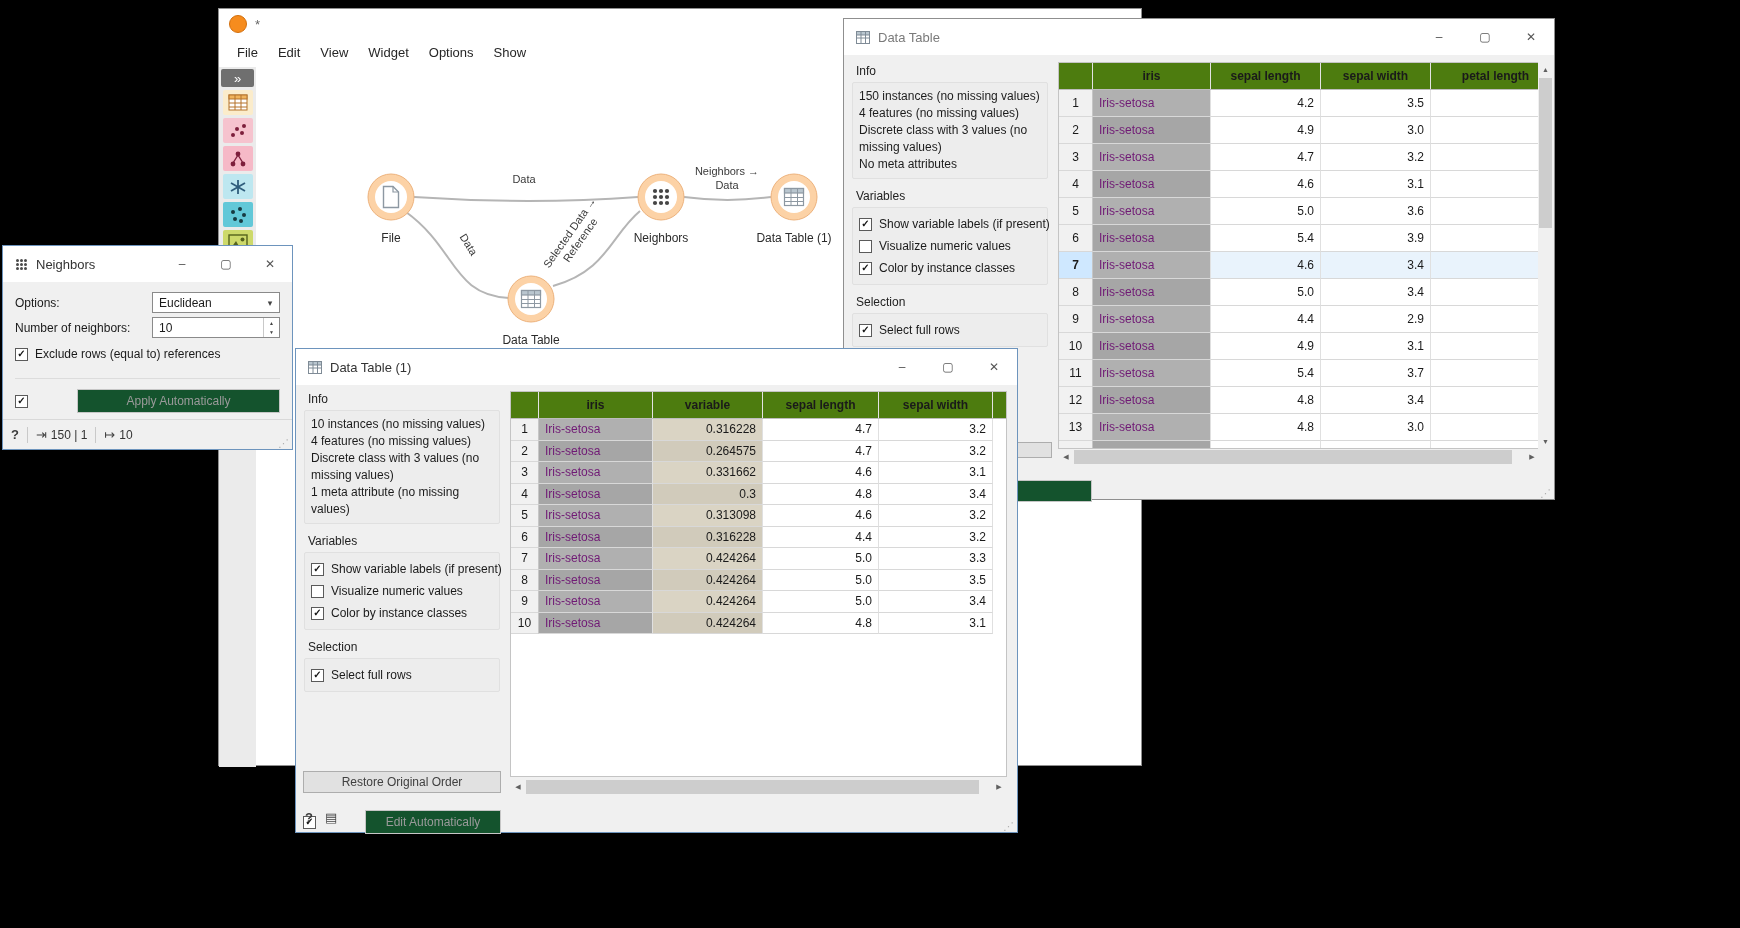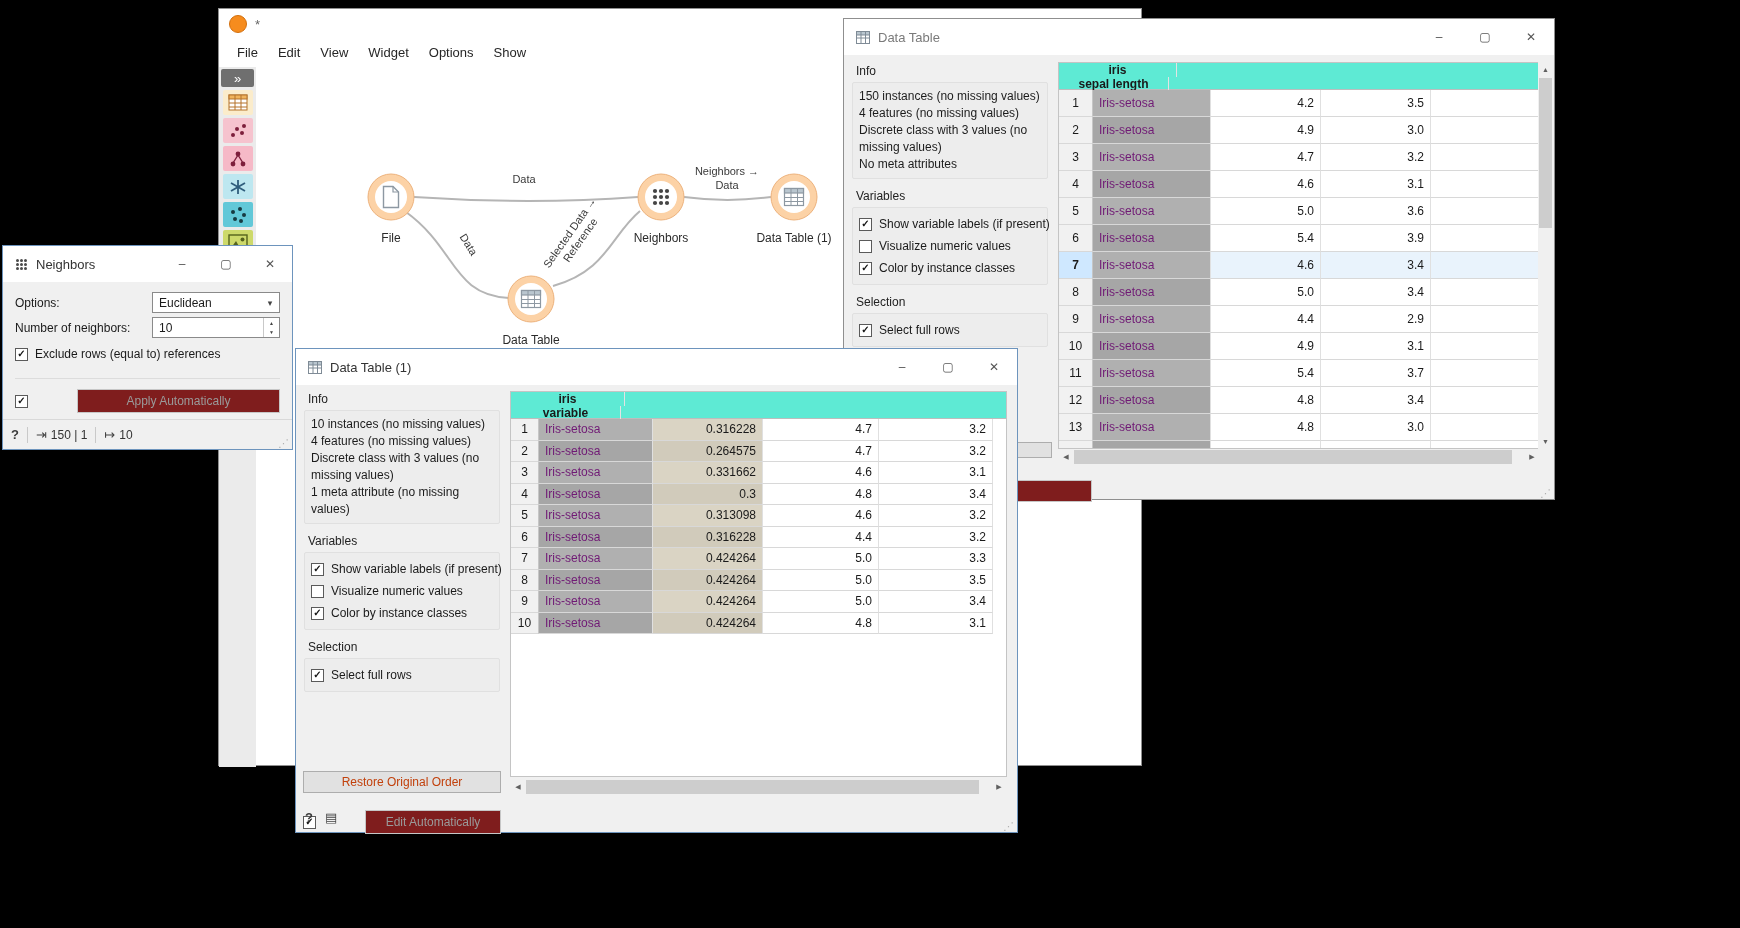--- a/index.html
+++ b/index.html
@@ -21,26 +21,26 @@
   .info-line{line-height:17px;color:#1c1c1c;}
 
   .cb-row{display:flex;align-items:center;gap:7px;height:22px;}
   .cb-box{width:13px;height:13px;background:#fff;border:1px solid #5a5a5a;flex:none;
           display:flex;align-items:center;justify-content:center;box-sizing:border-box;}
   .cb-glyph{font-size:10px;font-weight:bold;line-height:1;color:#111;}
   .cb-row:not(.checked) .cb-glyph{visibility:hidden;}
   .cb-label{white-space:nowrap;}
 
   .btn{background:#e1e1e1;border:1px solid #adadad;display:flex;align-items:center;
-       justify-content:center;font-size:12px;color:#c2410c;box-sizing:border-box;}
-  .btn.disabled{background:#7f1d1d;border-color:#c6c6c6;color:#9a9a9a;margin-left:40px;}
+       justify-content:center;font-size:12px;color:#404040;box-sizing:border-box;}
+  .btn.disabled{background:#14532d;border-color:#c6c6c6;color:#9a9a9a;margin-left:40px;}
 
   
   .table-wrap{position:absolute;background:#fff;border:1px solid #c4c4c4;overflow:hidden;box-sizing:border-box;}
-  .thead{display:flex;height:26px;background:#5eead4;border-bottom:1px solid #bdbdbd;font-weight:bold;flex-direction:column;}
+  .thead{display:flex;height:26px;background:#4d7c0f;border-bottom:1px solid #bdbdbd;font-weight:bold;}
   .th{display:flex;align-items:center;justify-content:center;border-right:1px solid #e3e3e3;
       box-sizing:border-box;flex:none;}
   .tr{display:flex;flex:none;}
   .td{box-sizing:border-box;display:flex;align-items:center;border-right:1px solid #e0e0e0;
       border-bottom:1px solid #d8d8d8;padding:0 6px;flex:none;overflow:hidden;white-space:nowrap;}
   .td.num{justify-content:center;background:#f1f1f1;border-right:1px solid #c6c6c6;padding:0;}
   .td.iris{background:#adadad;color:#701a75;}
   .td.val{justify-content:flex-end;background:#fff;}
   .td.distance{justify-content:flex-end;background:#d8d2c1;}
   .tbody>div:nth-of-type(odd) .td.iris{background:#b0b0b0;}

